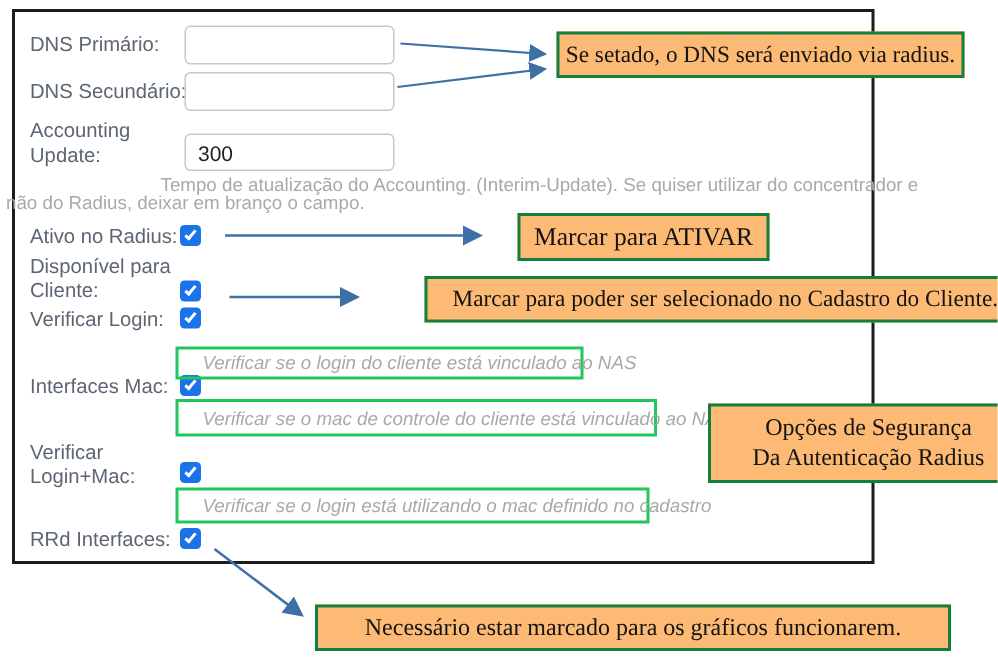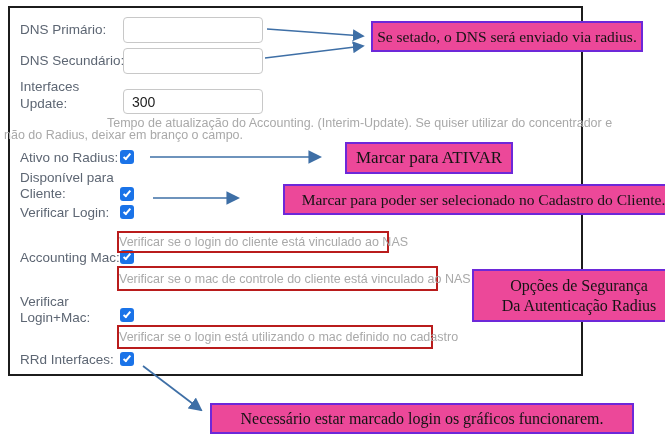--- a/index.html
+++ b/index.html
@@ -23,47 +23,47 @@
   
   .help { color:#a9a9a9; font-size:12.5px; white-space:nowrap; }
 
   
   .cbx { width:14px; height:14px; background:#1a73e8; border-radius:3px;
          display:flex; align-items:center; justify-content:center; cursor:pointer; }
   .cbx .check { width:4px; height:8px; border:solid #ffffff; border-width:0 2px 2px 0;
                 transform:rotate(40deg); margin-top:-2px; }
 
   
-  .redbox { border:2px solid #b91c1c; display:flex; align-items:center;
-            padding-left:0; background:transparent; }
+  .redbox { border:2px solid #22c55e; display:flex; align-items:center;
+            padding-left:16px; background:transparent;font-style:italic; }
   .redbox span { color:#a9a9a9; font-size:12.5px; white-space:nowrap; }
 
   
-  .callout { border:2px solid #6d28d9; background:#ec4899;
+  .callout { border:2px solid #15803d; background:#fdba74;
              font-family:"Liberation Serif", serif; font-size:16px; color:#141414;
              display:flex; align-items:center; justify-content:center;
              text-align:center; white-space:nowrap; line-height:1.25; }
   .callout.wrap2 { white-space:pre-line; }
 
   svg.arrows { left:0; top:0; width:665px; height:439px; pointer-events:none; }
 </style>
 </head>
 <body>
 
 <div class="abs main-box"></div>
 
 <div class="abs flabel" style="left:20px; top:22px;">DNS Primário:</div>
 <div class="abs flabel" style="left:20px; top:53px;">DNS Secundário:</div>
-<div class="abs flabel" style="left:20px; top:78px; line-height:17px;">Interfaces
+<div class="abs flabel" style="left:20px; top:78px; line-height:17px;">Accounting
 Update:</div>
 <div class="abs flabel" style="left:20px; top:150px;text-align:center;">Ativo no Radius:</div>
 <div class="abs flabel" style="left:20px; top:170px;">Disponível para
 Cliente:</div>
 <div class="abs flabel" style="left:20px; top:205px;">Verificar Login:</div>
-<div class="abs flabel" style="left:20px; top:250px;">Accounting Mac:</div>
+<div class="abs flabel" style="left:20px; top:250px;">Interfaces Mac:</div>
 <div class="abs flabel" style="left:20px; top:294px;">Verificar
 Login+Mac:</div>
 <div class="abs flabel" style="left:20px; top:352px;">RRd Interfaces:</div>
 
 <input class="abs tinput" style="left: 123px; top: 17px;">
 <input class="abs tinput" style="left: 123px; top: 48px;">
 <input class="abs tinput" style="left: 123px; top: 89px; height: 25px;" value="300">
 
 <div class="abs help" style="left:107px; top:116px;">Tempo de atualização do Accounting. (Interim-Update). Se quiser utilizar do concentrador e</div>
 <div class="abs help" style="left:4px;  top:128px;">não do Radius, deixar em branço o campo.</div>
@@ -95,21 +95,21 @@
 </div>
 <div class="abs redbox" style="left:117px; top:325px; width:316px; height:24px;">
   <span>Verificar se o login está utilizando o mac definido no cadastro</span>
 </div>
 
 <div class="abs callout" style="left:371px; top:21px;  width:272px; height:31px; font-size:15.5px;">Se setado, o DNS será enviado via radius.</div>
 <div class="abs callout" style="left:345px; top:142px; width:168px; height:32px; font-size:17px;">Marcar para ATIVAR</div>
 <div class="abs callout" style="left:247px; top:184px; width:401px; height:31px; font-size:15.5px;margin-left:36px;">Marcar para poder ser selecionado no Cadastro do Cliente.</div>
 <div class="abs callout wrap2" style="left:472px; top:269px; width:214px; height:53px; font-size:16px;">Opções de Segurança
 Da Autenticação Radius</div>
-<div class="abs callout" style="left:210px; top:403px; width:424px; height:31px; font-size:16px;">Necessário estar marcado login os gráficos funcionarem.</div>
+<div class="abs callout" style="left:210px; top:403px; width:424px; height:31px; font-size:16px;">Necessário estar marcado para os gráficos funcionarem.</div>
 
 <svg class="abs arrows" viewBox="0 0 665 439">
   <defs>
     <marker id="ah" viewBox="0 0 10 10" refX="8.5" refY="5" markerWidth="8" markerHeight="8" orient="auto-start-reverse">
       <path d="M0,0 L10,5 L0,10 z" fill="#3e6fa6"></path>
     </marker>
   </defs>
   <path d="M267,29 L363,36" stroke="#3e6fa6" stroke-width="1.5" fill="none" marker-end="url(#ah)"></path>
   <path d="M265,58 L363,46" stroke="#3e6fa6" stroke-width="1.5" fill="none" marker-end="url(#ah)"></path>
   <path d="M150,157 L320,157" stroke="#3e6fa6" stroke-width="1.7" fill="none" marker-end="url(#ah)"></path>

